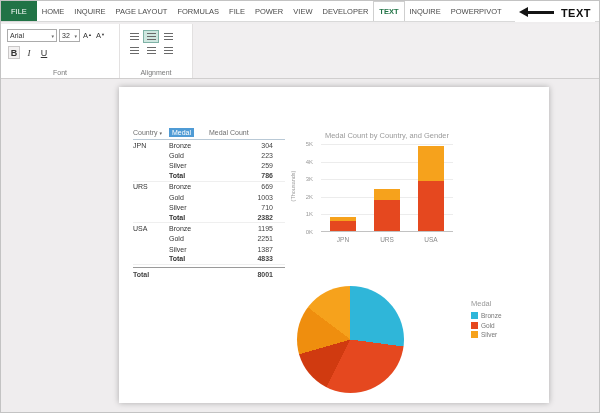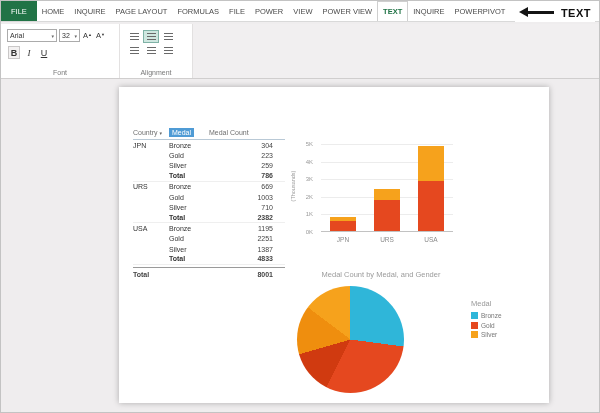--- a/index.html
+++ b/index.html
@@ -92,21 +92,21 @@
 
   <div class="tabbar" id="tabbar">
       <div class="tab file">FILE</div>
       <div class="tab">HOME</div>
       <div class="tab">INQUIRE</div>
       <div class="tab">PAGE LAYOUT</div>
       <div class="tab">FORMULAS</div>
       <div class="tab">FILE</div>
       <div class="tab">POWER</div>
       <div class="tab">VIEW</div>
-      <div class="tab">POWER VIEW</div>
+      <div class="tab">DEVELOPER</div>
       <div class="tab active">TEXT</div>
       <div class="tab">INQUIRE</div>
       <div class="tab">POWERPIVOT</div>
     </div>
 
   <div class="annotation">
     <span class="arrow"></span>
     <span class="ann-label">TEXT</span>
   </div>
 
@@ -237,20 +237,21 @@
             <div class="c-medal">Total</div>
             <div class="c-value">4833</div>
           </div>
         </div>
       <div class="grand">
         <div>Total</div>
         <div class="c-value">8001</div>
       </div>
     </div>
 
+    <div class="chart-title" id="bar-title">Medal Count by Country, and Gender</div>
     <div class="ylabel">(Thousands)</div>
     <div id="yticks">
         <div class="ytick" style="top: -3px;">5K</div>
         <div class="ytick" style="top: 14.6px;">4K</div>
         <div class="ytick" style="top: 32.2px;">3K</div>
         <div class="ytick" style="top: 49.8px;">2K</div>
         <div class="ytick" style="top: 67.4px;">1K</div>
         <div class="ytick" style="top: 85px;">0K</div>
       </div>
     <div id="bar-plot">
@@ -274,21 +275,20 @@
           <div style="height: 50.16px; background: rgb(229, 72, 31);"></div>
           <div style="height: 34.9008px; background: rgb(246, 162, 28);"></div>
         </div>
       </div>
     <div id="xlabels">
         <div class="xlabel">JPN</div>
         <div class="xlabel">URS</div>
         <div class="xlabel">USA</div>
       </div>
 
-    <div class="chart-title" id="pie-title">Medal Count by Medal, and Gender</div>
     <div id="pie" style="background: conic-gradient(rgb(47, 182, 217) 0deg, rgb(47, 182, 217) 97.5deg, rgb(229, 72, 31) 97.5deg, rgb(229, 72, 31) 206.9deg, rgb(208, 58, 16) 206.9deg, rgb(208, 58, 16) 254deg, rgb(239, 142, 14) 254deg, rgb(239, 142, 14) 307.1deg, rgb(246, 162, 28) 307.1deg, rgb(246, 162, 28) 360deg);"></div>
     <div id="pie-legend">
       <div class="legend-title">Medal</div>
       <div id="pie-legend-items">
           <div class="legend-item">
             <span class="swatch" style="background: rgb(47, 182, 217);"></span>
             <span>Bronze</span>
           </div>
           <div class="legend-item">
             <span class="swatch" style="background: rgb(229, 72, 31);"></span>

